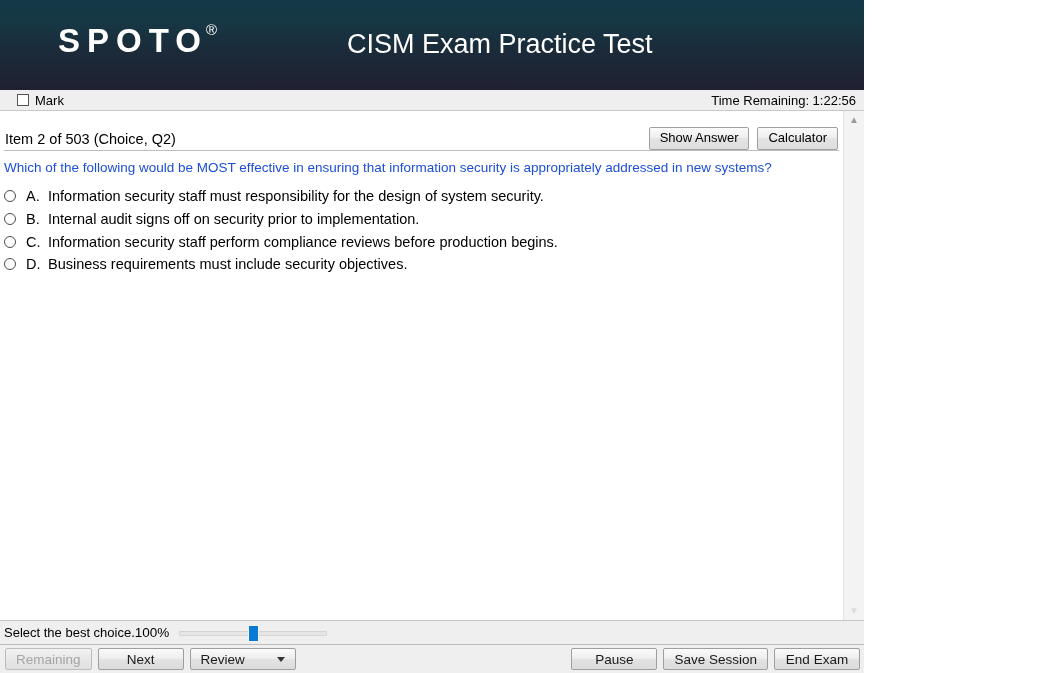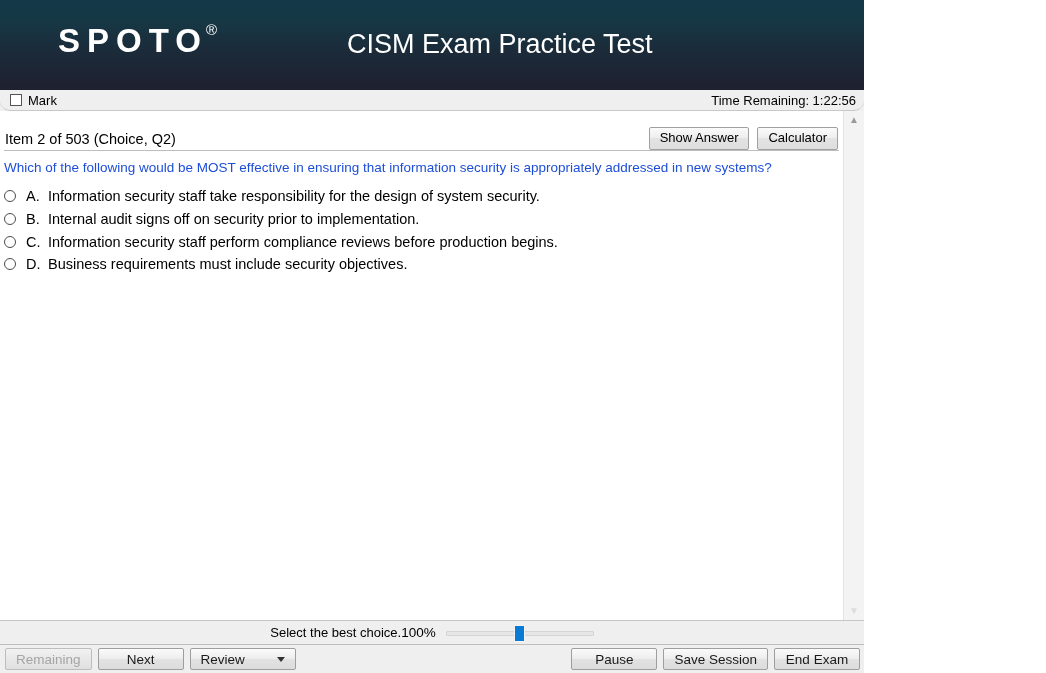--- a/index.html
+++ b/index.html
@@ -65,25 +65,24 @@
   }
 
   
   .markbar {
     flex: 0 0 21px;
     background: #efefef;
     border-bottom: 1px solid #c8c8c8;
     display: flex;
     align-items: center;
     justify-content: space-between;
-    padding: 0 6px 0 10px;
+    padding: 0 6px 0 17px;
     font-size: 13px;
     color: #000;
     box-sizing: border-box;
-    border-radius: 10px;
   }
   .mark-left {
     display: flex;
     align-items: center;
     gap: 6px;
   }
   .cbox {
     width: 12px;
     height: 12px;
     border: 1px solid #555;
@@ -230,21 +229,21 @@
   .vscroll .track { flex: 1 1 auto; width: 100%; }
 
   
   .statusbar {
     flex: 0 0 25px;
     background: #efefef;
     border-top: 1px solid #c6c6c6;
     border-bottom: 1px solid #bdbdbd;
     display: flex;
     align-items: center;
-    justify-content: center;
+    justify-content: flex-start;
     padding: 0 4px 0 4px;
     box-sizing: border-box;
     font-size: 13px;
     color: #000;
   }
   .status-text { font-size: 13px; color: #000; }
   .zoom-wrap {
     display: flex;
     align-items: center;
     gap: 10px;
@@ -365,21 +364,21 @@
       <div class="qdivider"></div>
 
       <div class="qarea">
         <div class="qtext">Which of the following would be MOST effective in ensuring that information security is appropriately addressed in new systems?</div>
 
         <div class="choices">
 
           <div class="choice">
             <span class="radio"></span>
             <span class="choice-letter">A.</span>
-            <span class="choice-text">Information security staff take responsibility for the design of system security.</span>
+            <span class="choice-text">Information security staff must responsibility for the design of system security.</span>
           </div>
 
           <div class="choice">
             <span class="radio"></span>
             <span class="choice-letter">B.</span>
             <span class="choice-text">Internal audit signs off on security prior to implementation.</span>
           </div>
 
           <div class="choice">
             <span class="radio"></span>

